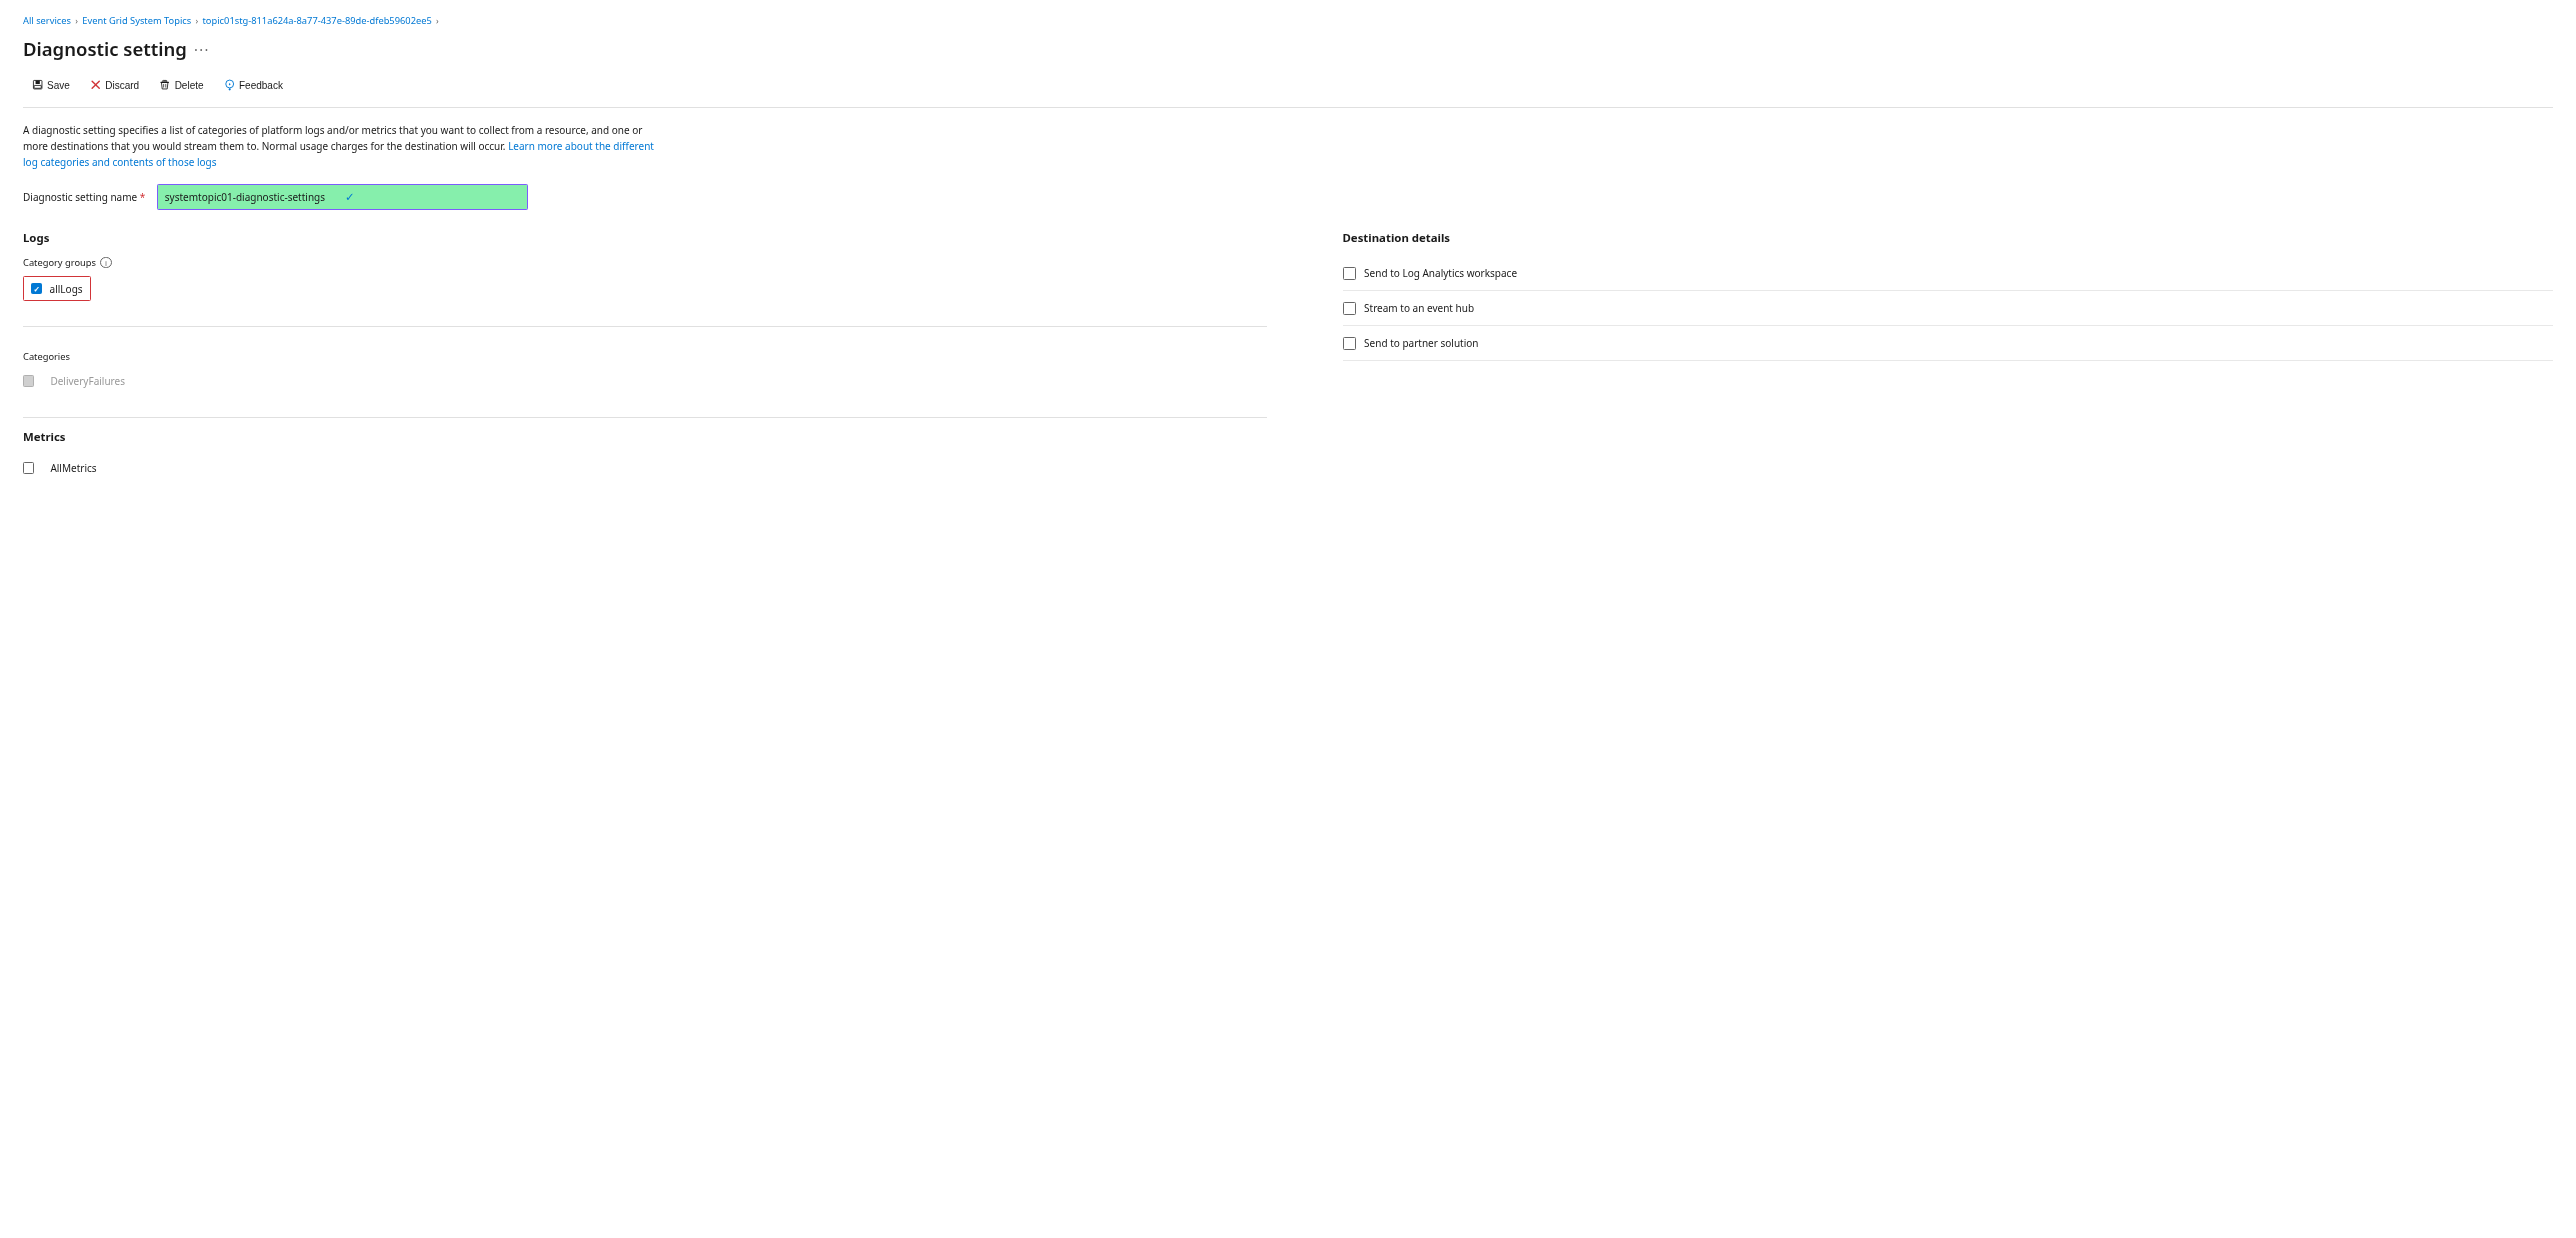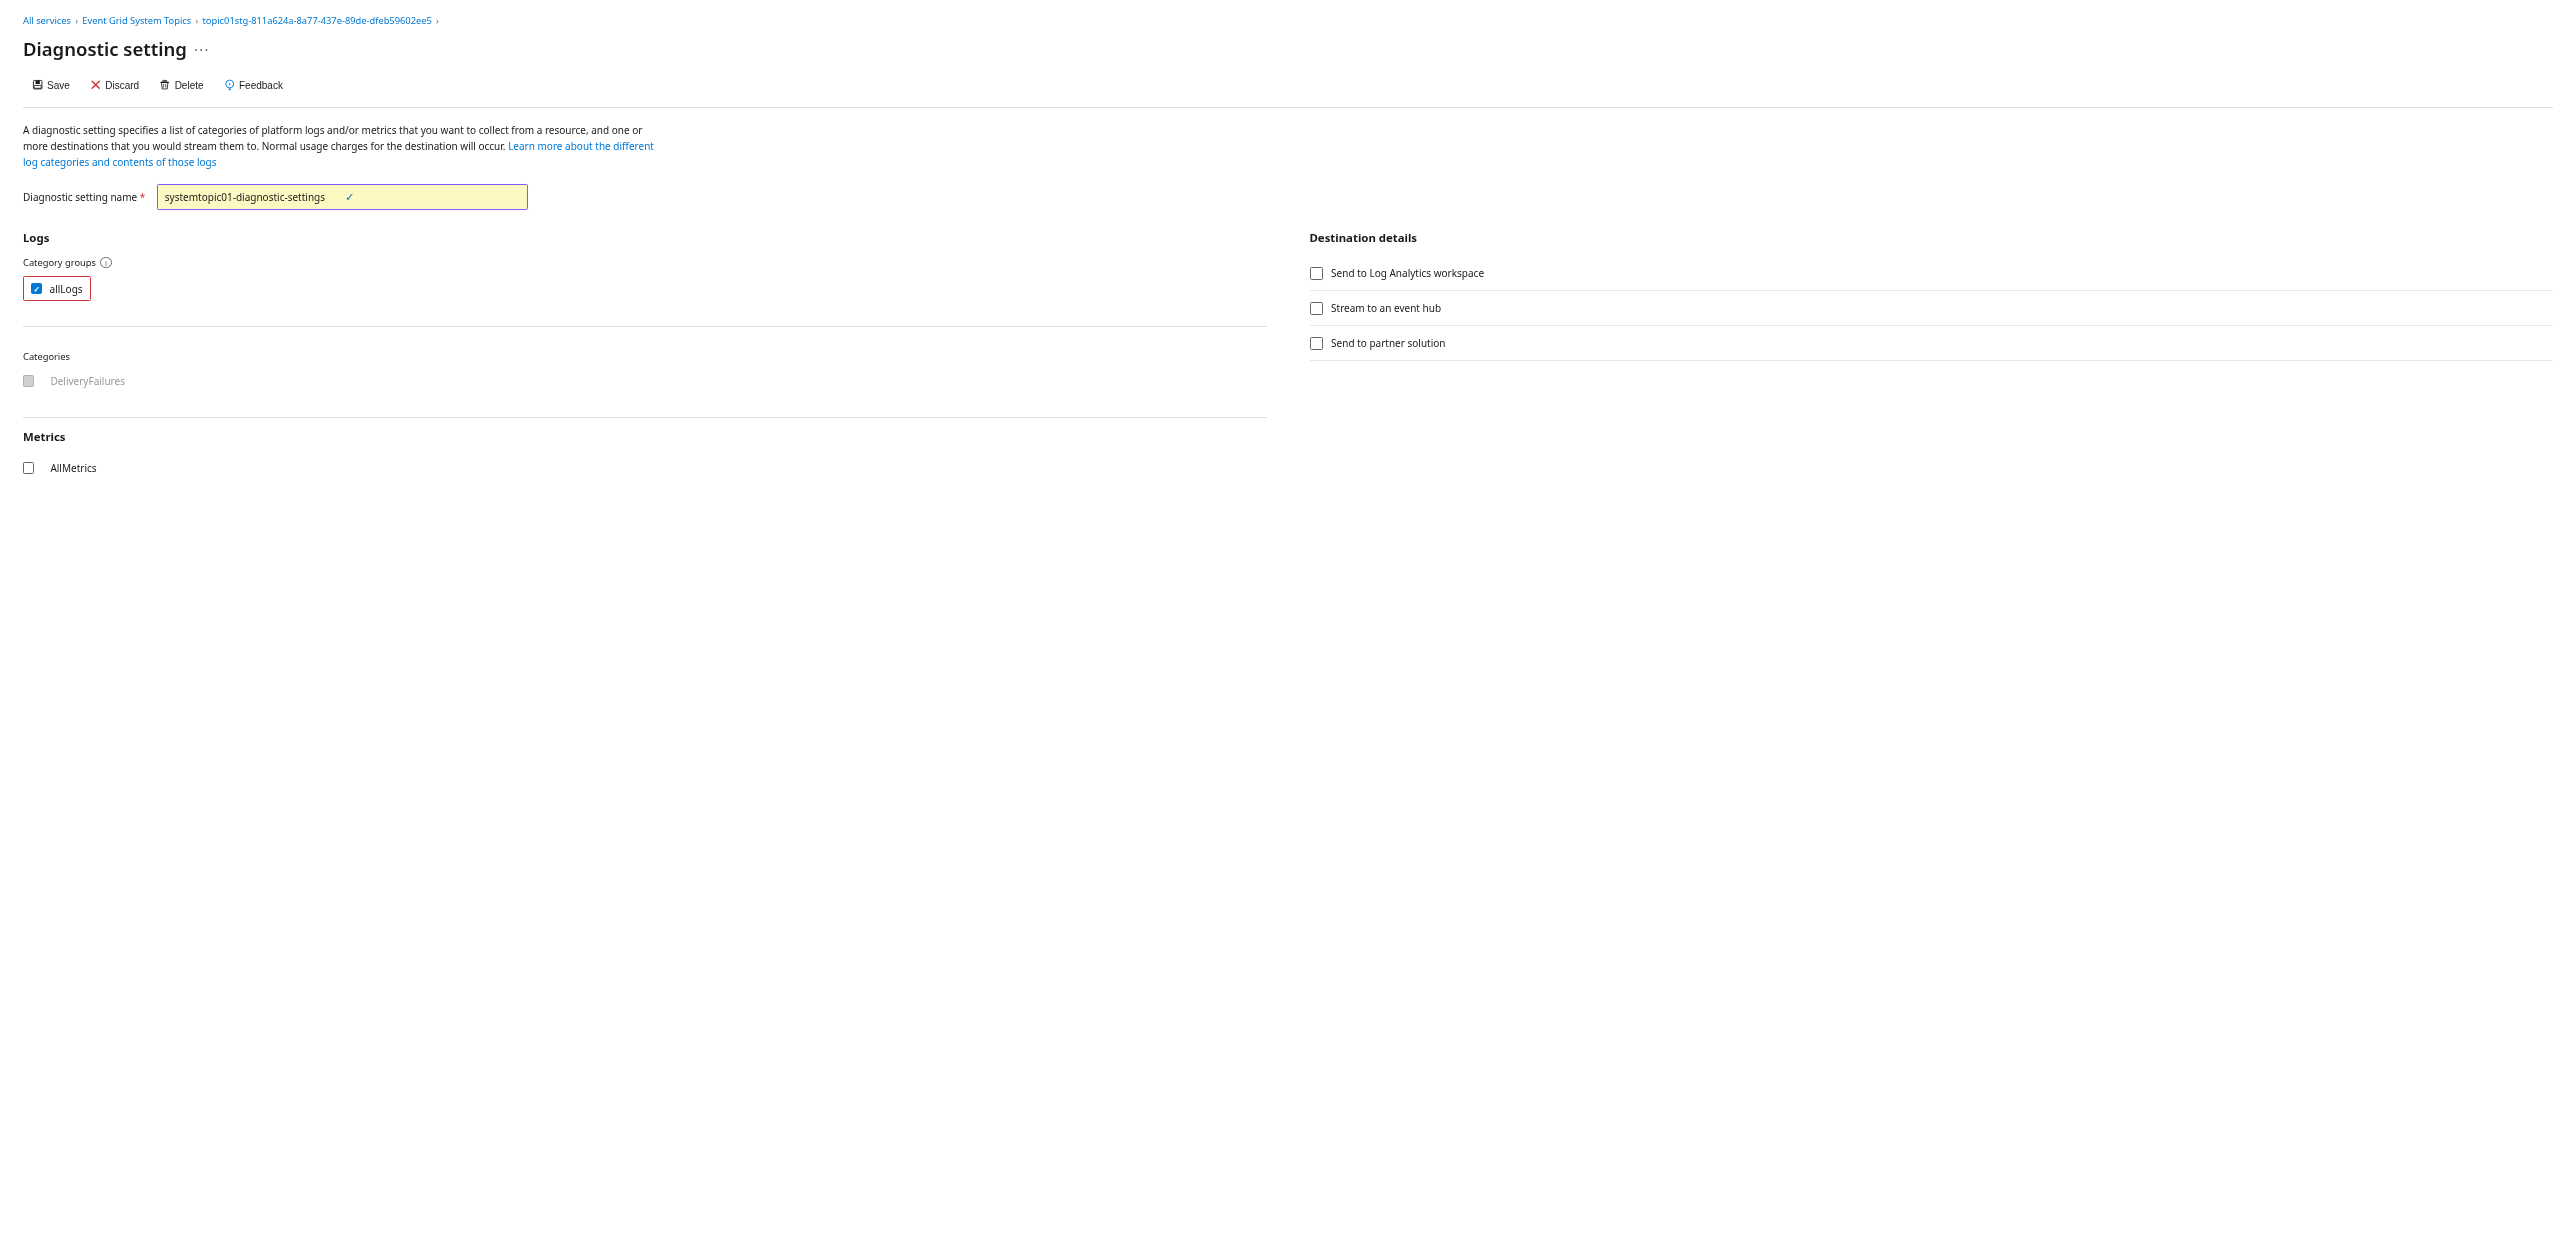--- a/index.html
+++ b/index.html
@@ -90,21 +90,21 @@
     }
     .setting-name-input {
       display: flex;
       align-items: center;
       border: 1.4px solid #7c5cfc;
       border-radius: 1.4px;
       padding: 4.3px 7.1px;
       width: 371px;
       font-size: 10px;
       color: #1a1a1a;
-      background: #fef9c3;
+      background: #86efac;
     }
     .setting-name-input span {
       flex: 1;
     }
     .setting-name-input .check-icon {
       color: #0078d4;
       font-size: 11.4px;
       margin-left: 5.7px;
     }
     .two-col-layout {
@@ -197,20 +197,21 @@
     .categories-title {
       font-size: 9.3px;
       color: #1a1a1a;
       margin-bottom: 5.7px;
     }
     .metrics-section {
       margin-top: 23px;
     }
     .destination-section {
       padding-top: 0;
+      margin-left: 33px;
     }
     .dest-row {
       display: flex;
       align-items: center;
       gap: 8.6px;
       padding: 10px 0;
       border-bottom: 0.7px solid #e8e8e8;
     }
     .dest-row:first-child {
       padding-top: 0;

